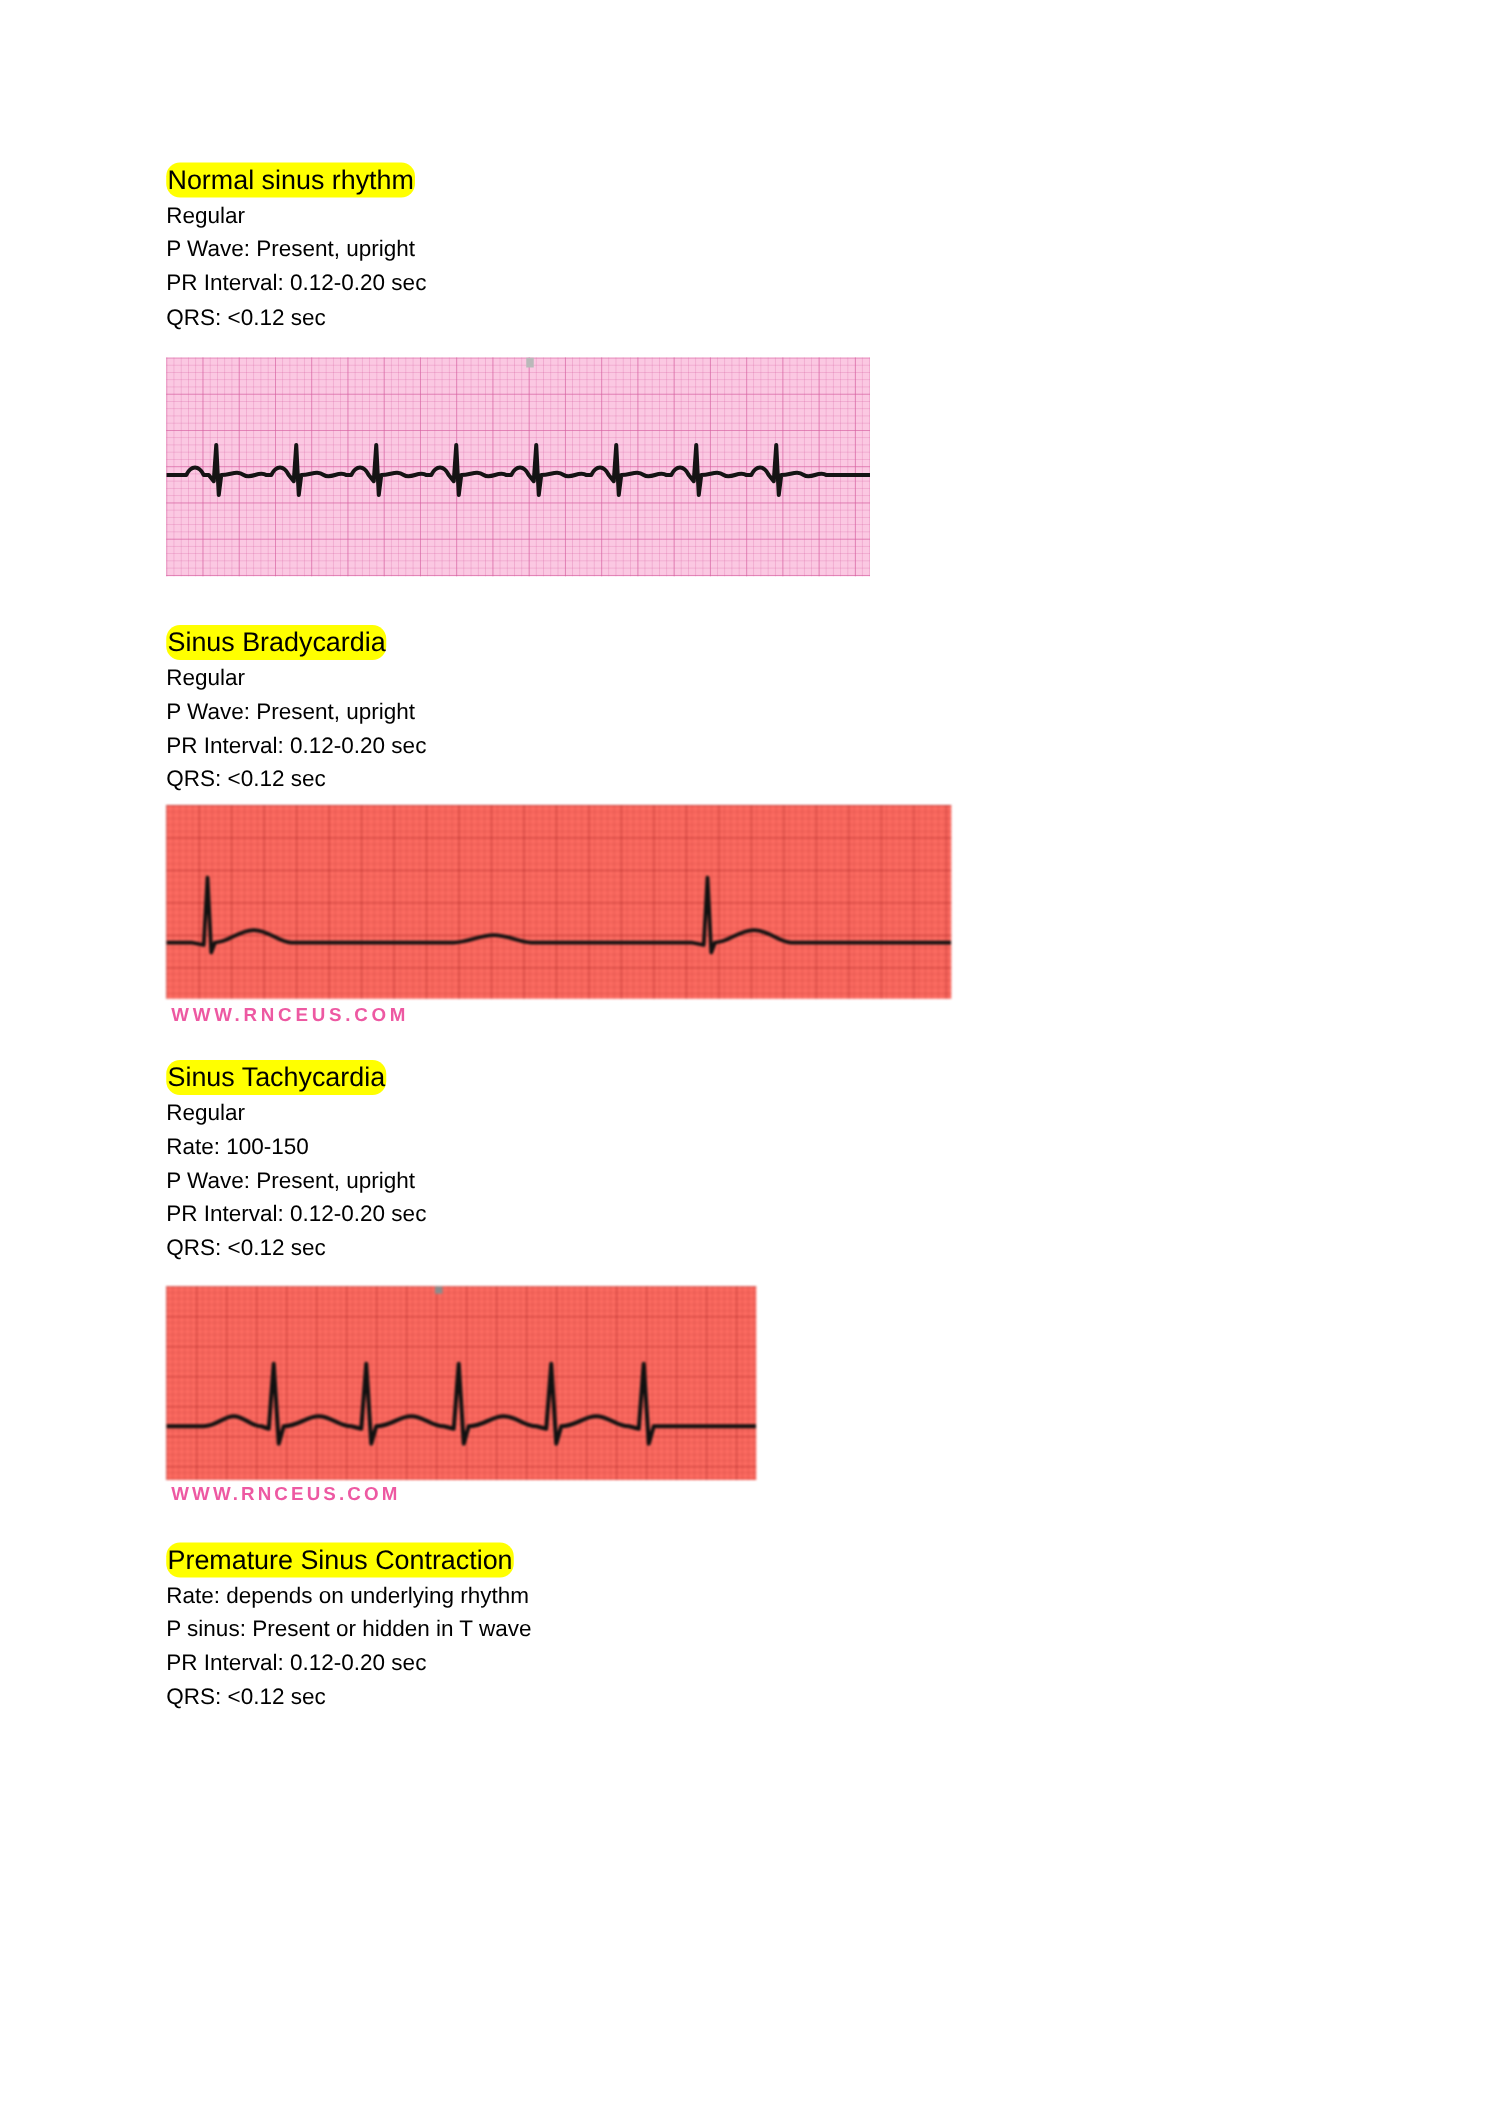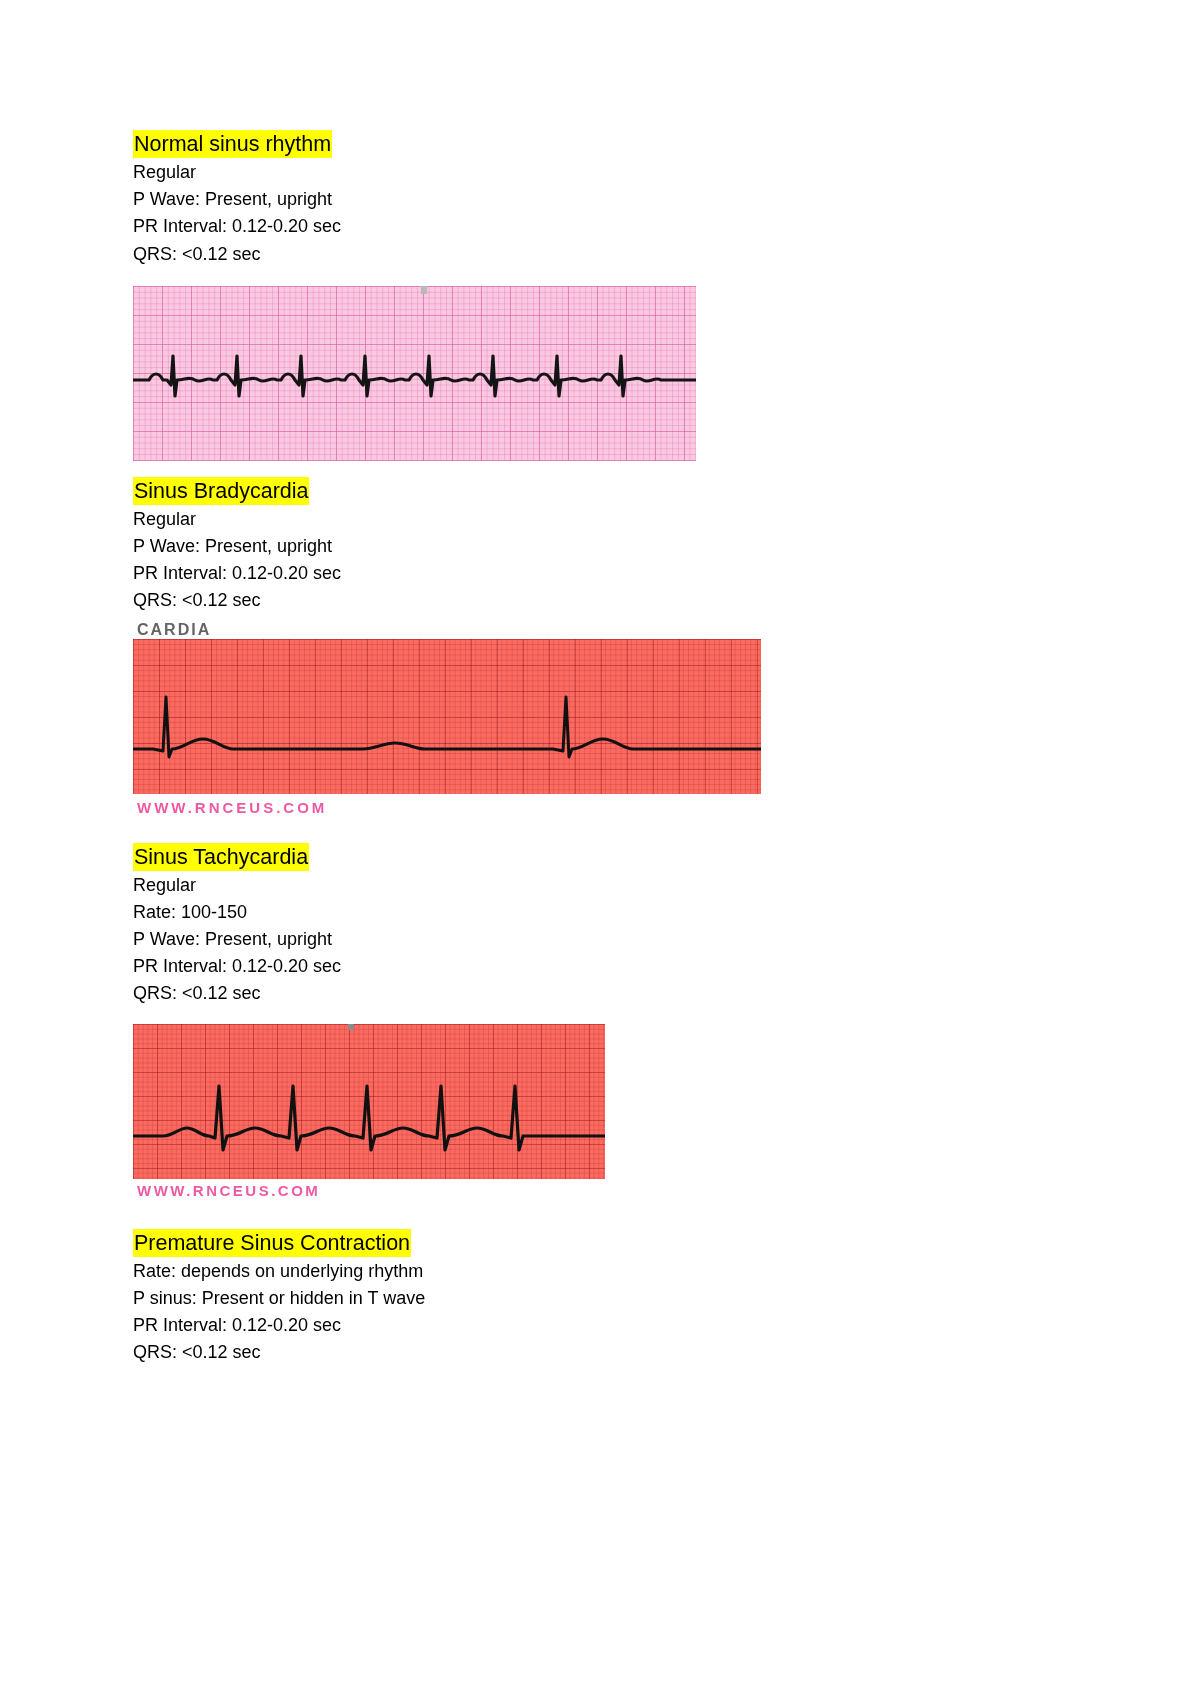--- a/index.html
+++ b/index.html
@@ -33,20 +33,21 @@
   }
   .heading {
     display: inline-block;
     background: #ffff00;
     font-size: 21.5px;
     line-height: 28px;
     font-weight: 400;
     color: #000;
     padding: 0 1px;
     margin: 0 0 1px 0;
+    border-radius: 11px;
   }
   .line {
     font-size: 18px;
     line-height: 27.2px;
     color: #000;
     white-space: pre;
   }
   .strip-wrap {
     margin-top: 18px;
     position: relative;
@@ -157,29 +158,28 @@
                      C436,94 440,90 446,94 C452,98 458,90 464,94
                      L468,94 C472,86 478,86 482,94
                      L486,99 L488,70 L490,110 L492,94
                      C500,94 504,90 510,94 C516,98 522,90 528,94
                      L563,94" fill="none" stroke="#141414" stroke-width="3.2" stroke-linejoin="round"></path>
           </svg>
         </div>
       </div>
     </div>
 
-    <div class="section" style="margin-top:16px;">
+    <div class="section" style="margin-top:39px;">
       <div class="heading">Sinus Bradycardia</div>
       <div class="line">Regular</div>
       <div class="line">P Wave: Present, upright</div>
       <div class="line">PR Interval: 0.12-0.20 sec</div>
       <div class="line">QRS: &lt;0.12 sec</div>
 
       <div class="strip-wrap" style="margin-top:6px;">
-        <div class="strip-label-top">CARDIA</div>
         <div class="ecg grid-red blur2" style="width:628px;height:155px;">
           <svg width="628" height="155" viewBox="0 0 628 155">
             <path d="M0,110
                      L20,110
                      L30,112 L33,58 L36,118 L39,110
                      C50,110 58,100 70,100 C82,100 90,110 100,110
                      L230,110
                      C242,110 250,104 262,104 C274,104 282,110 292,110
                      L420,110
                      L430,112 L433,58 L436,118 L439,110

